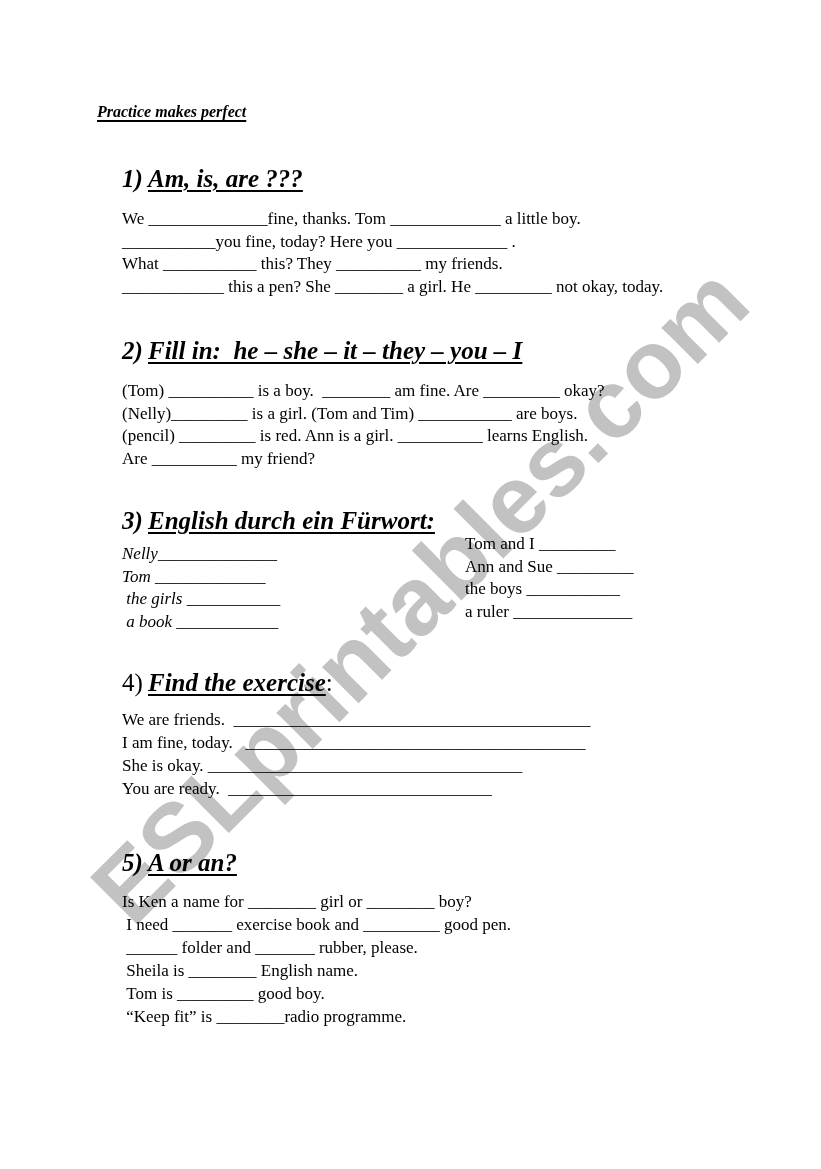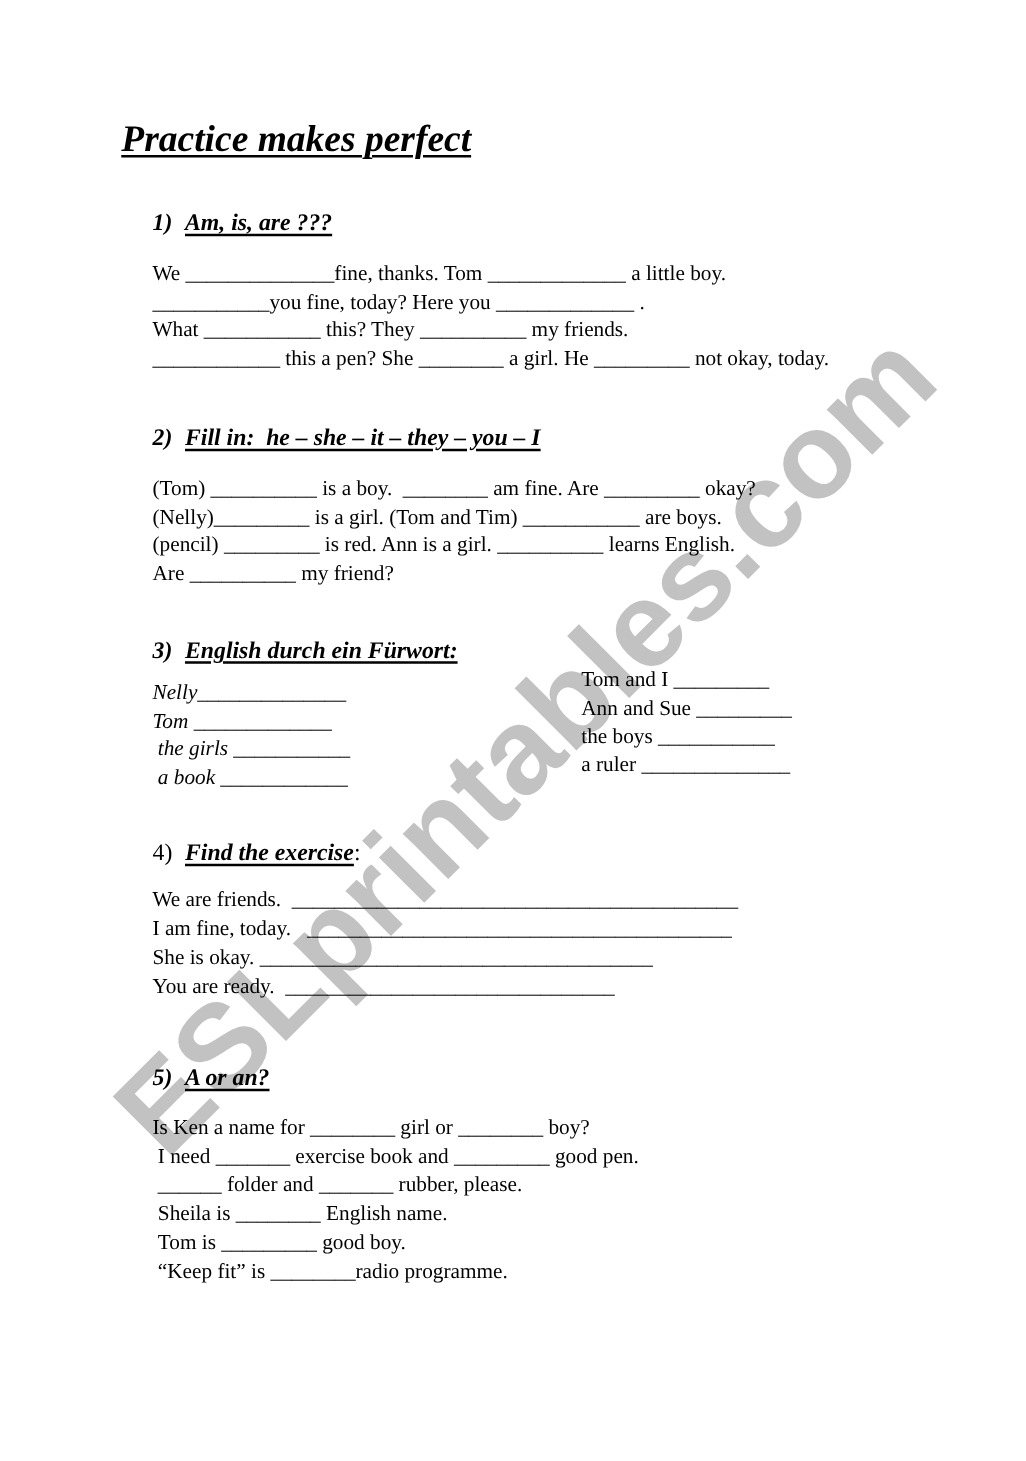--- a/index.html
+++ b/index.html
@@ -23,31 +23,31 @@
     font-size: 97px;
     color: #c2c2c2;
     white-space: nowrap;
     z-index: 0;
     user-select: none;
   }
   .content { position: relative; z-index: 1; }
   .title {
     margin: 0 0 0 97px;
     padding-top: 99px;
-    font-size: 30px;
+    font-size: 16px;
     line-height: 25px;
     font-weight: bold;
     font-style: italic;
     text-decoration: underline;
     text-decoration-thickness: 2px;
     text-underline-offset: 3px;
   }
   .sec-heading {
     margin-left: 122px;
-    font-size: 19px;
+    font-size: 25px;
     line-height: 22px;
     font-weight: bold;
     font-style: italic;
     white-space: pre-wrap;
   }
   .sec-num { display: inline-block; min-width: 26px; }
   .sec-num.regular { font-weight: normal; font-style: normal; }
   .sec-title {
     text-decoration: underline;
     text-decoration-thickness: 1.5px;

